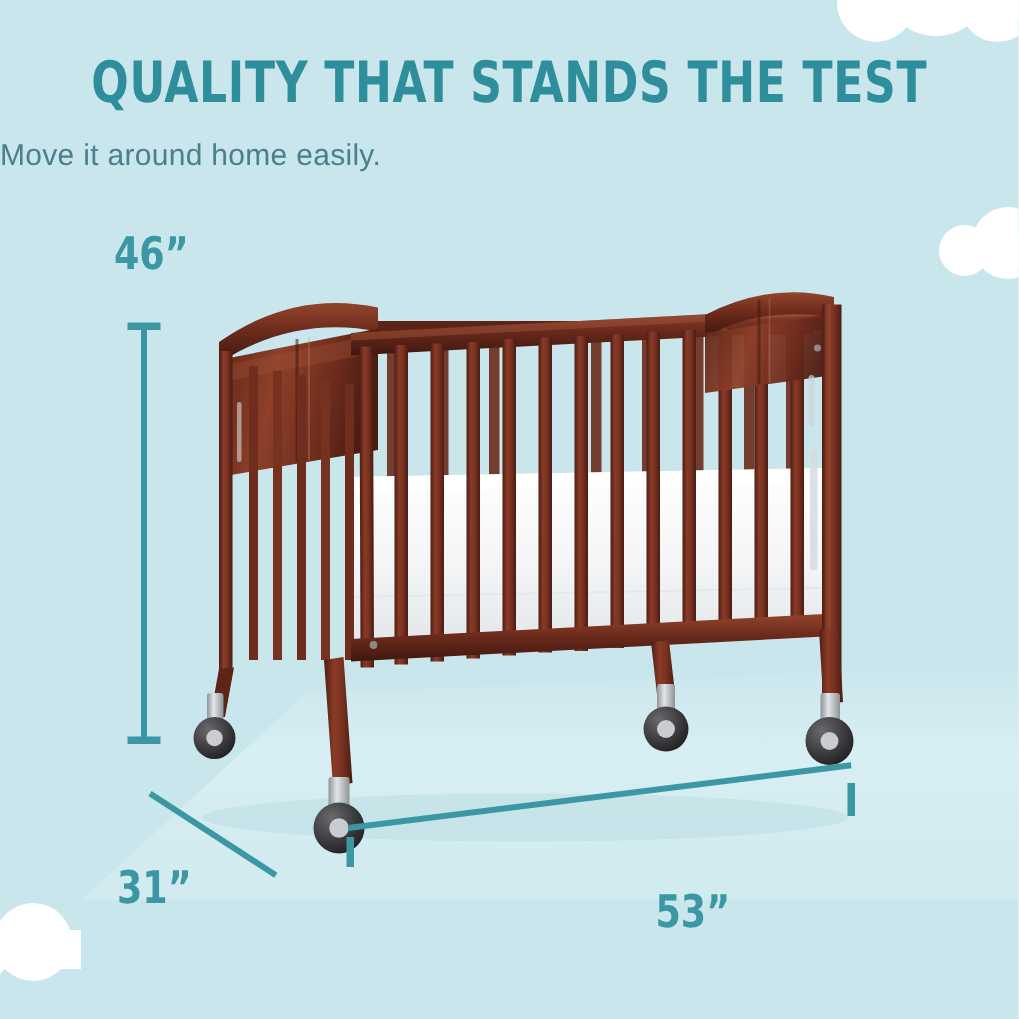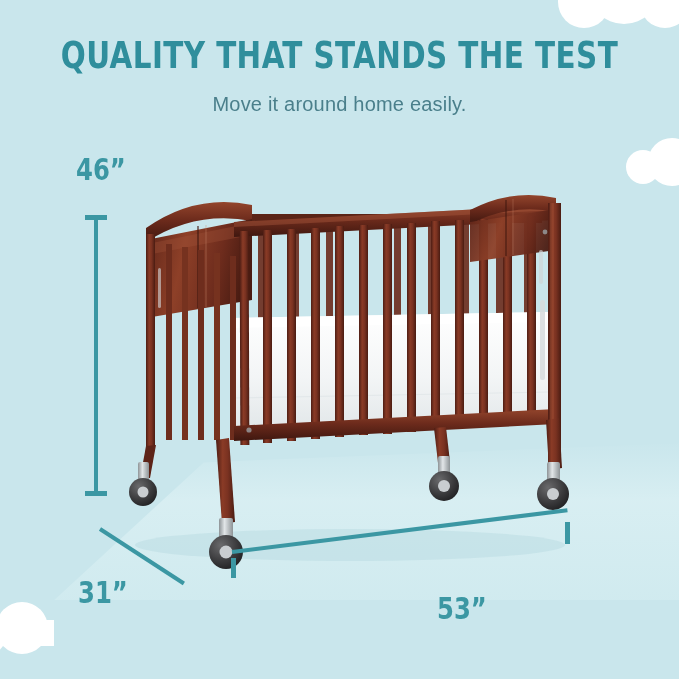--- a/index.html
+++ b/index.html
@@ -52,21 +52,21 @@
     line-height: 1;
     transform: scaleX(0.86);
     transform-origin: 50% 50%;
     white-space: nowrap;
   }
   .subtitle {
     position: absolute;
     left: 0;
     top: 92px;
     width: 679px;
-    text-align: center;
+    text-align: left;
     color: #4a7f8b;
     font-size: 20px;
     font-weight: 400;
     letter-spacing: 0.2px;
     line-height: 1.2;
     white-space: nowrap;
   }
 
   
   .dimlabel {

